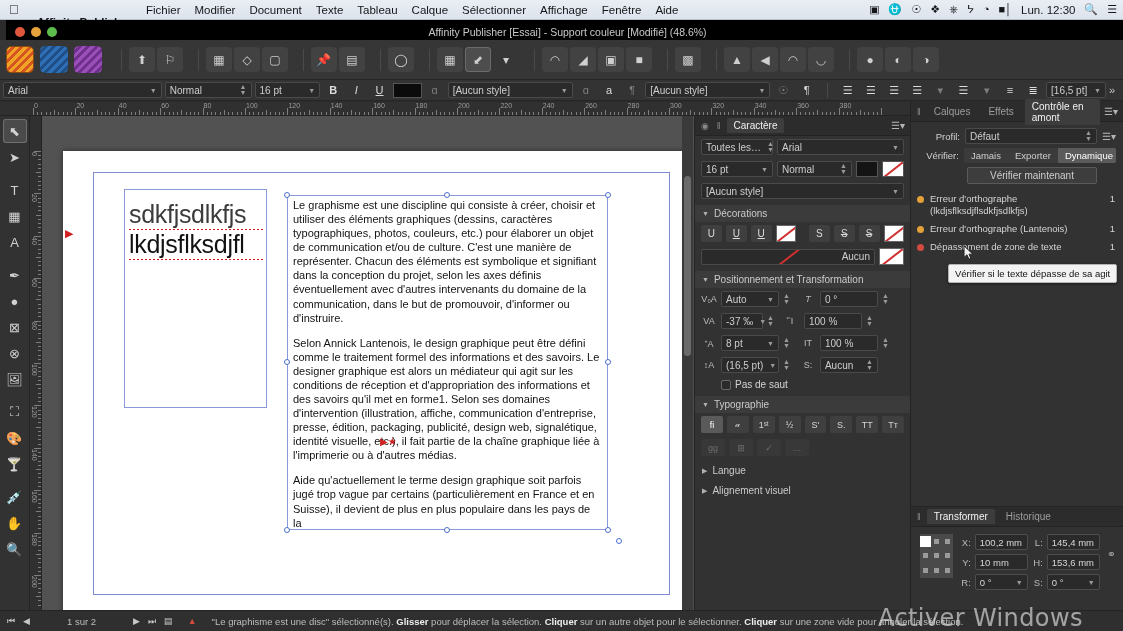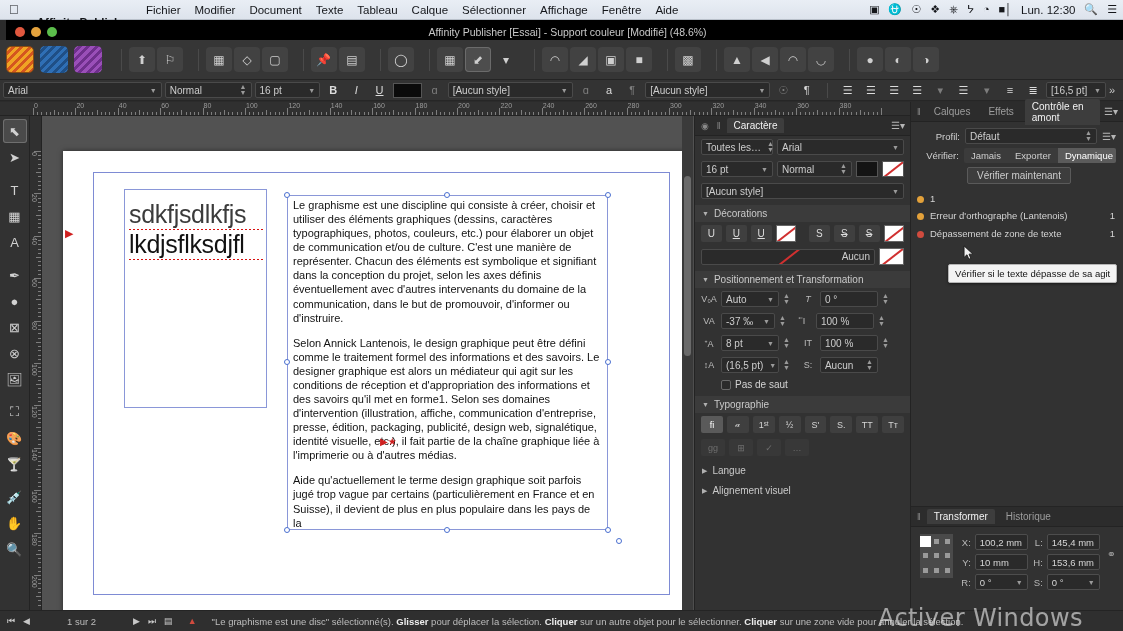--- a/index.html
+++ b/index.html
@@ -879,21 +879,21 @@
       </div>
       <span class="stepper" style="font-size:7px;line-height:6px;color:#9a9a9a">▲<br>▼</span>
       <span class="lbl-ico" style="margin-left:6px;font-style:italic">T</span>
       <div class="fld" style="width:58px">
         <span>0 °</span>
       </div>
       <span class="stepper" style="font-size:7px;line-height:6px;color:#9a9a9a">▲<br>▼</span>
     </div>
     <div class="prow">
       <span class="lbl-ico">VA</span>
-      <div class="fld" style="width:54px">
+      <div class="fld" style="width:42px">
         <span>-37 ‰</span>
         <span class="arrow">▼</span>
       </div>
       <span class="stepper" style="font-size:7px;line-height:6px;color:#9a9a9a">▲<br>▼</span>
       <span class="lbl-ico" style="margin-left:6px">⃖I</span>
       <div class="fld" style="width:58px">
         <span>100 %</span>
       </div>
       <span class="stepper" style="font-size:7px;line-height:6px;color:#9a9a9a">▲<br>▼</span>
     </div>
@@ -977,25 +977,26 @@
     </div>
     <div class="pre-row">
       <span style="width:44px;text-align:right">Vérifier:</span>
       <div class="seg">
         <div>Jamais</div>
         <div>Exporter</div>
         <div class="on">Dynamique</div>
       </div>
     </div>
     <div class="pre-row" style="padding-left:56px">
-      <div class="fld" style="padding:0 9px;height:17px;background:#3d3d3d;border-color:#5a5a5a">Vérifier maintenant</div>
+      <div class="fld" style="padding:0 22px;height:17px;background:#3d3d3d;border-color:#5a5a5a">Vérifier maintenant</div>
     </div>
 
     <div class="pre-err" style="margin-top:4px">
       <span class="bullet" style="background:#e3a13a"></span>
+      <span style="flex:1;line-height:1.25">Erreur d'orthographe (lkdjsflksdjflsdkfjsdlkfjs)</span>
       <span>1</span>
     </div>
     <div class="pre-err">
       <span class="bullet" style="background:#e3a13a"></span>
       <span style="flex:1;line-height:1.25">Erreur d'orthographe (Lantenois)</span>
       <span>1</span>
     </div>
     <div class="pre-err">
       <span class="bullet" style="background:#d04b3e"></span>
       <span style="flex:1;line-height:1.25">Dépassement de zone de texte</span>

